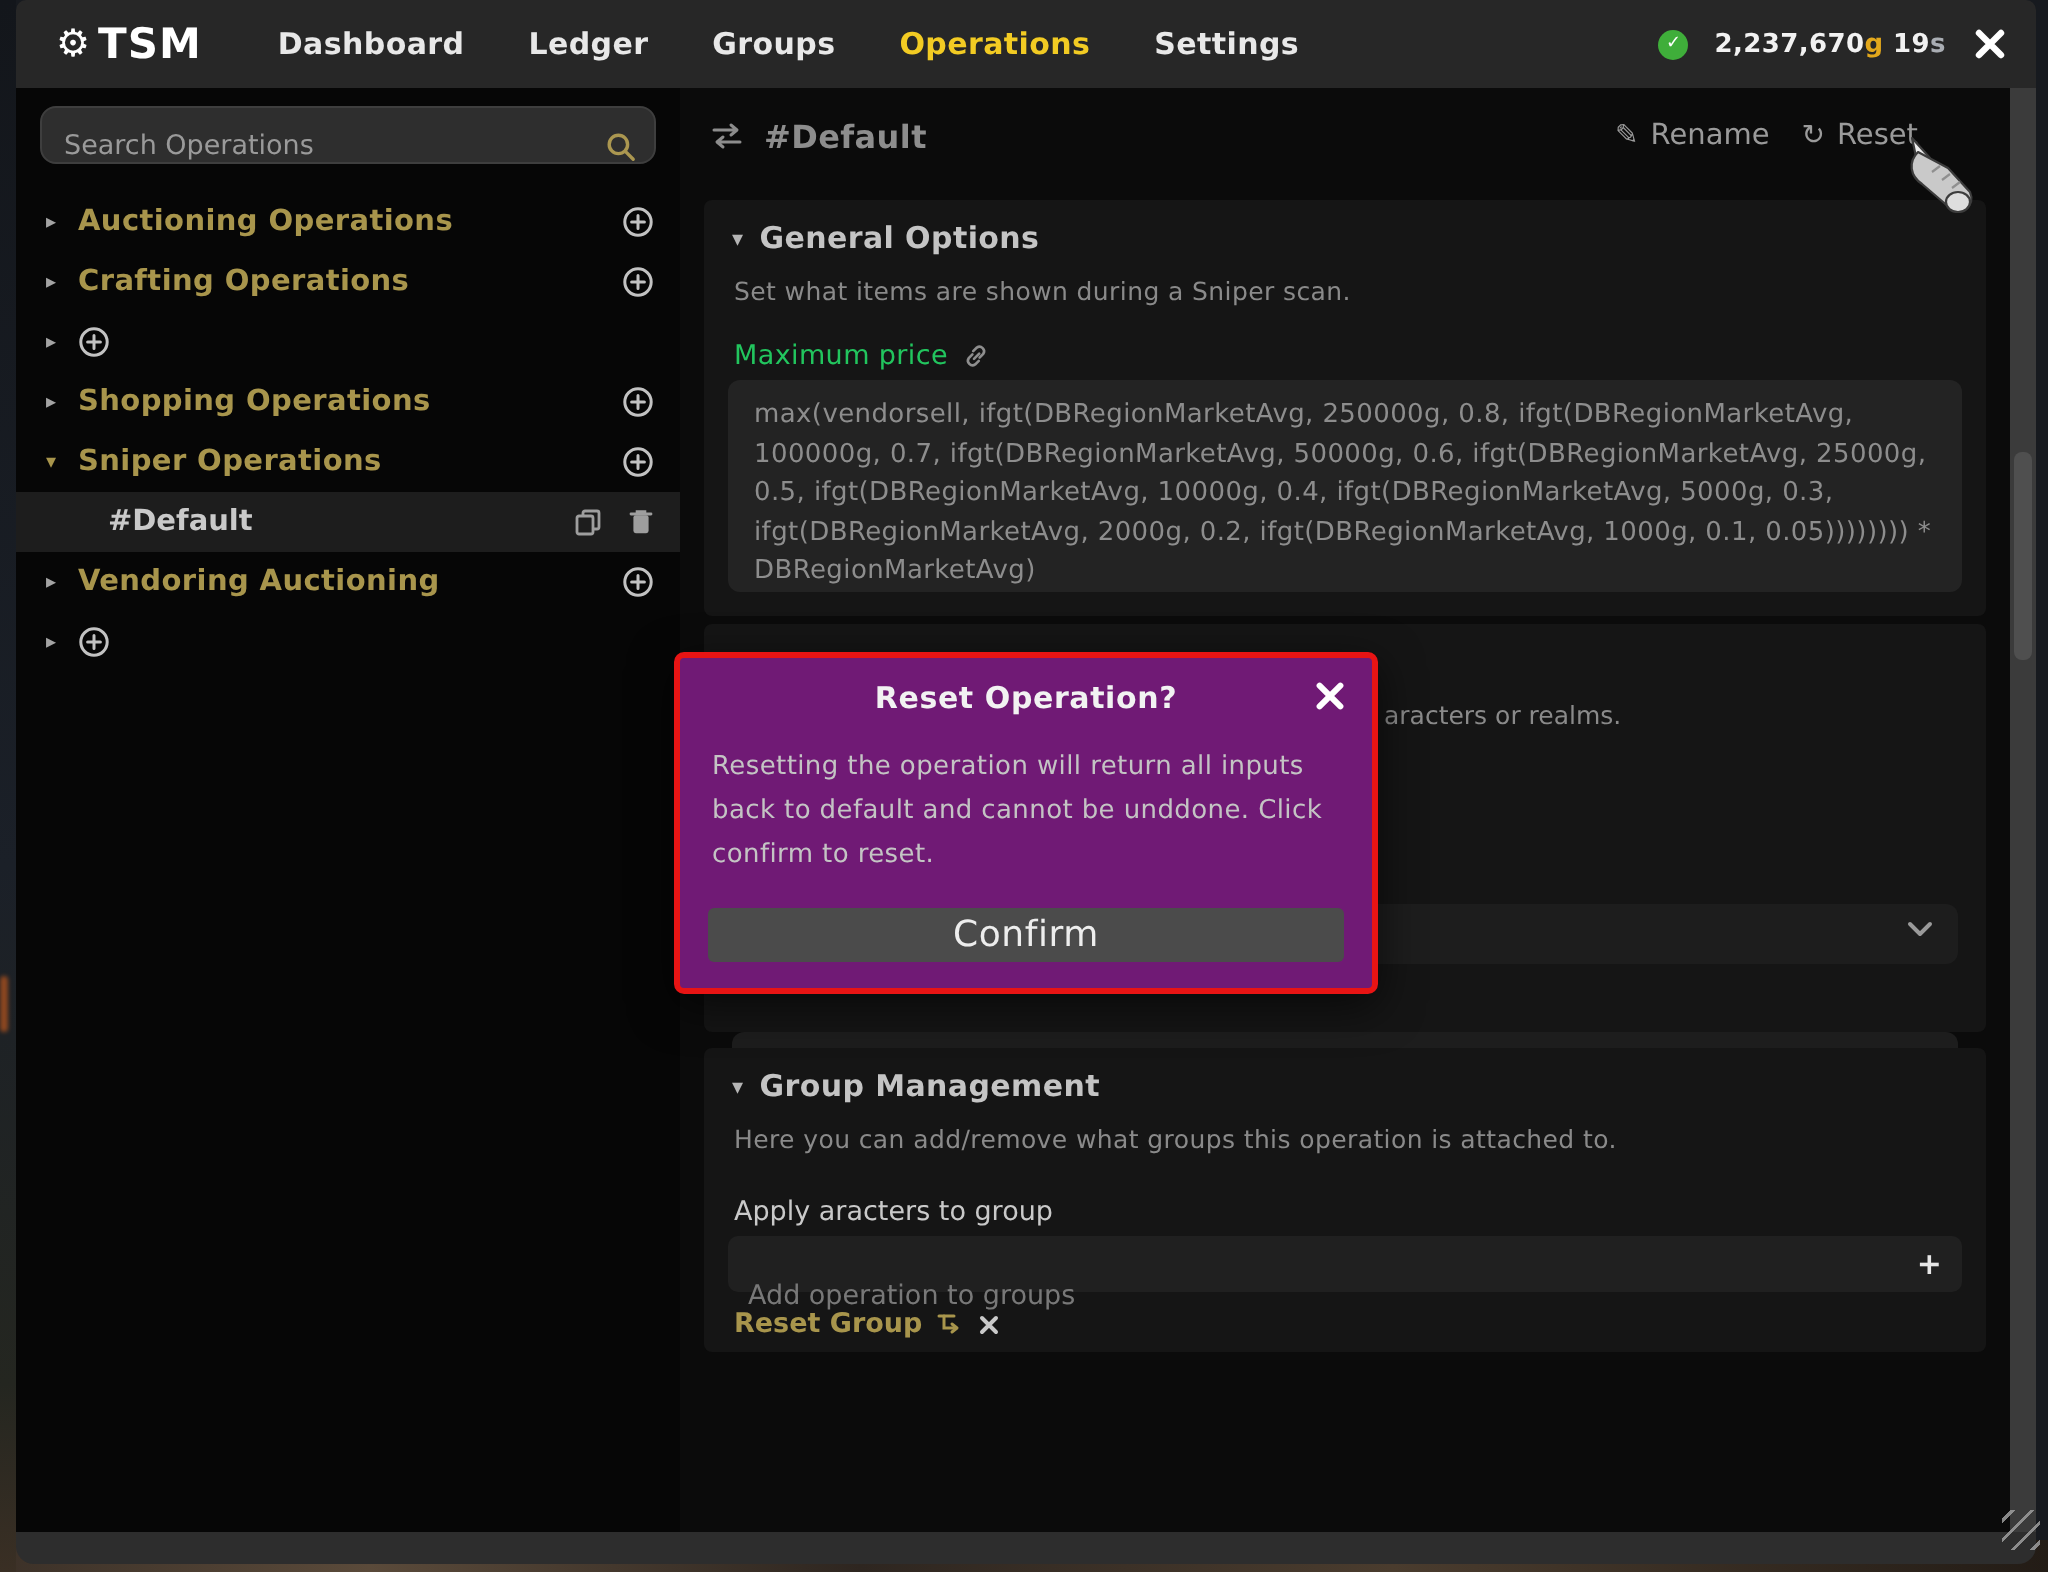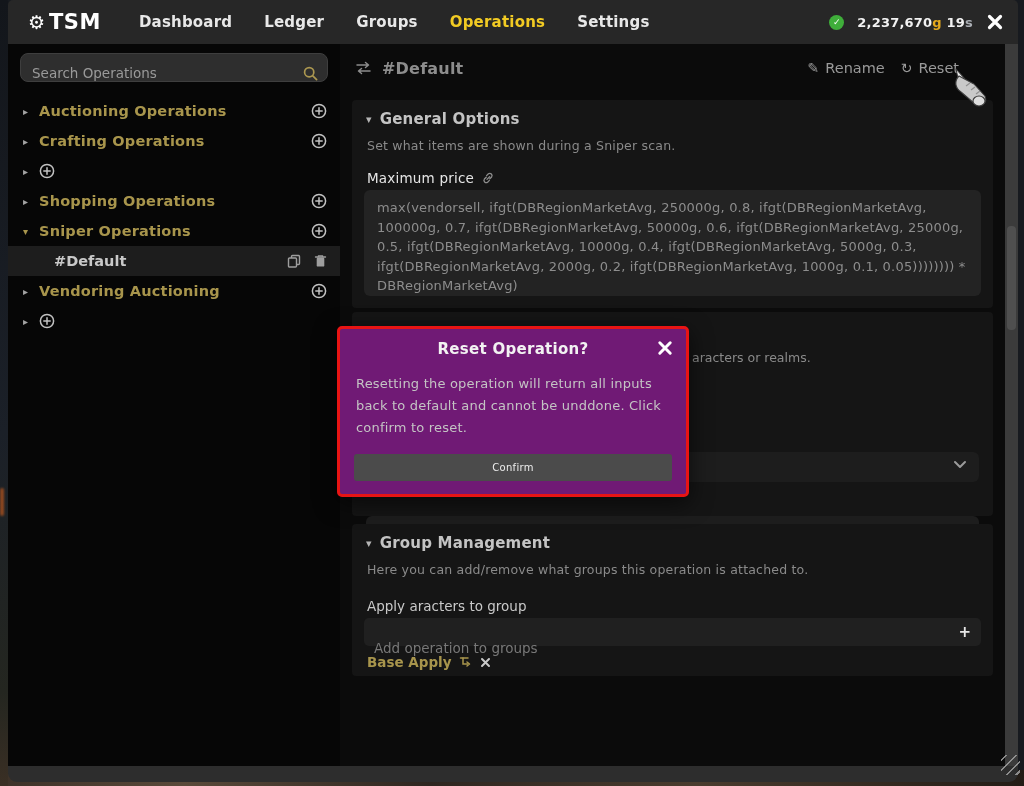--- a/index.html
+++ b/index.html
@@ -73,21 +73,21 @@
 
   .card { position:absolute; left:12px; width:641px; background:#151515; border-radius:4px; }
   .card1 { top:56px; height:208px; }
   .card2 { top:268px; height:204px; }
   .card3 { top:480px; height:152px; }
   .sec-head { position:absolute; left:14px; top:10px; display:flex; align-items:center; gap:8px;
     color:#c4c4c4; font-size:15px; font-weight:700; letter-spacing:.2px; }
   .sec-head .caret { font-size:11px; color:#b5b5b5; }
   .sec-desc { position:absolute; left:15px; top:38px; color:#8a8a8a; font-size:12.5px; letter-spacing:.2px; }
   .field-label { position:absolute; left:15px; top:70px; display:flex; align-items:center; gap:7px;
-    color:#e5e5e5; font-size:13.5px; letter-spacing:.2px; }
+    color:#22c55e; font-size:13.5px; letter-spacing:.2px; }
   .formula { position:absolute; left:12px; top:90px; width:617px; height:106px;
     background:#232323; border-radius:6px; padding:8px 13px; color:#8d8d8d;
     font-size:13px; line-height:1.5; letter-spacing:.2px; overflow:hidden; cursor:text; }
   .frag-text { position:absolute; left:352px; top:306px; color:#8a8a8a; font-size:12.5px; }
   .select { position:absolute; left:14px; width:613px; height:30px; background:#1d1d1d;
     border-radius:6px; cursor:pointer; }
   .select .chev { position:absolute; right:12px; top:8px; }
   .sel1 { top:140px; } .sel2 { top:204px; }
 
   .gm-label { position:absolute; left:15px; top:74px; color:#c9c9c9; font-size:13.5px; }
@@ -105,21 +105,21 @@
   .modal { position:absolute; left:337px; top:326px; width:352px; height:171px;
     background:#701a75; border:3px solid #e81414; border-radius:5px; z-index:10;
     box-shadow:0 6px 22px rgba(0,0,0,.6); }
   .modal-title { position:absolute; left:0; top:11px; width:100%; text-align:center;
     color:#f2f2f2; font-size:15px; font-weight:700; letter-spacing:.3px; }
   .modal-x { position:absolute; right:13px; top:11px; width:16px; height:16px; cursor:pointer; }
   .modal-body { position:absolute; left:16px; top:44px; width:312px; color:#c4c4c4;
     font-size:13px; line-height:1.68; letter-spacing:.2px; }
   .modal-confirm { position:absolute; left:14px; bottom:13px; width:318px; height:27px;
     background:#4b4b4b; border-radius:3px; display:flex; align-items:center; justify-content:center;
-    color:#ededed; font-size:10px; letter-spacing:.3px; cursor:pointer; }
+    color:#ededed; font-size:18px; letter-spacing:.3px; cursor:pointer; }
 
   .cursor { position:absolute; left:944px; top:66px; width:50px; height:46px; z-index:20; pointer-events:none; }
 </style>
 </head>
 <body>
 
 <div class="screen">
 
   <div class="game-strip"></div>
   <div class="left-outside"></div>
@@ -305,21 +305,21 @@
         <span class="caret">▾</span>
         <span>Group Management</span>
       </div>
       <div class="sec-desc">Here you can add/remove what groups this operation is attached to.</div>
       <div class="gm-label">Apply aracters to group</div>
       <div class="gm-input">
         <input type="text" placeholder="Add operation to groups" style="">
         <span class="gm-plus">+</span>
       </div>
       <div class="tag-row">
-        <span class="tag-name">Base Apply</span>
+        <span class="tag-name">Reset Group</span>
         <span class="tag-ic">
             <svg width="14" height="12" viewBox="0 0 14 12">
               <path d="M1.5 2 H9" stroke="#a8954c" stroke-width="1.5" stroke-linecap="round"></path>
               <path d="M4 2 V8 H9" fill="none" stroke="#a8954c" stroke-width="1.5" stroke-linecap="round"></path>
               <path d="M8 6 L10.5 8 L8 10" fill="none" stroke="#a8954c" stroke-width="1.5" stroke-linecap="round" stroke-linejoin="round"></path>
             </svg>
           </span>
         <span class="tag-ic">
             <svg width="11" height="11" viewBox="0 0 11 11">
               <path d="M2 2 L9 9 M9 2 L2 9" stroke="#c9c9c9" stroke-width="2" stroke-linecap="round"></path>

